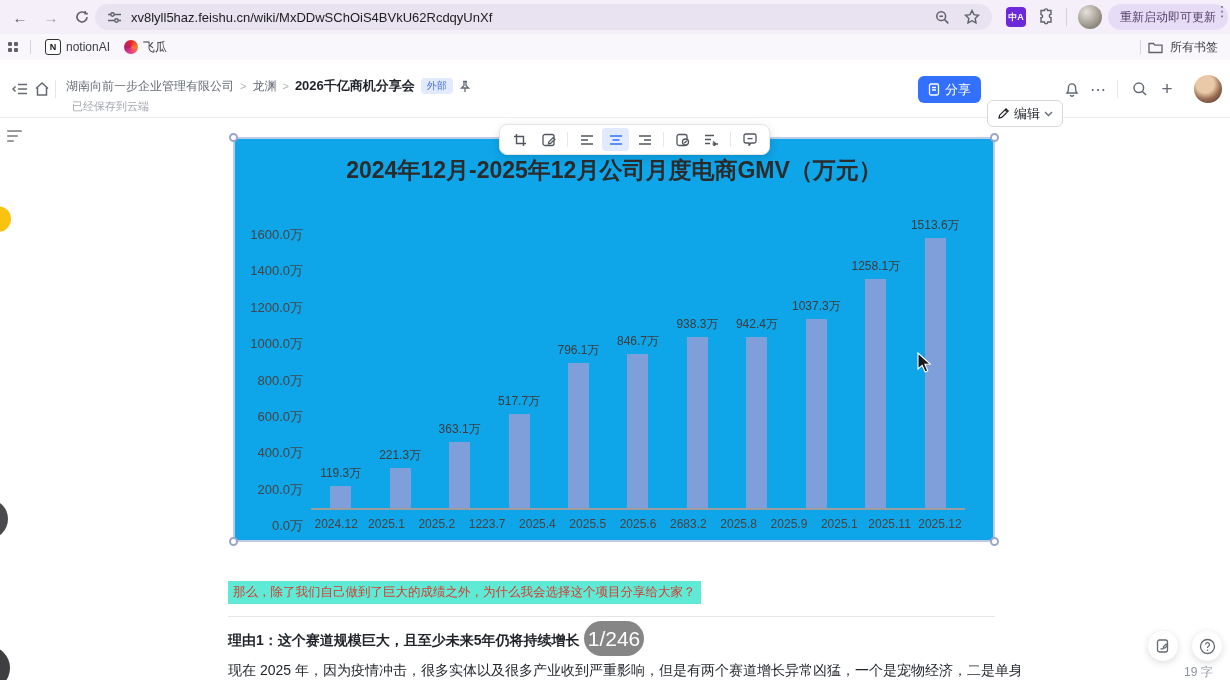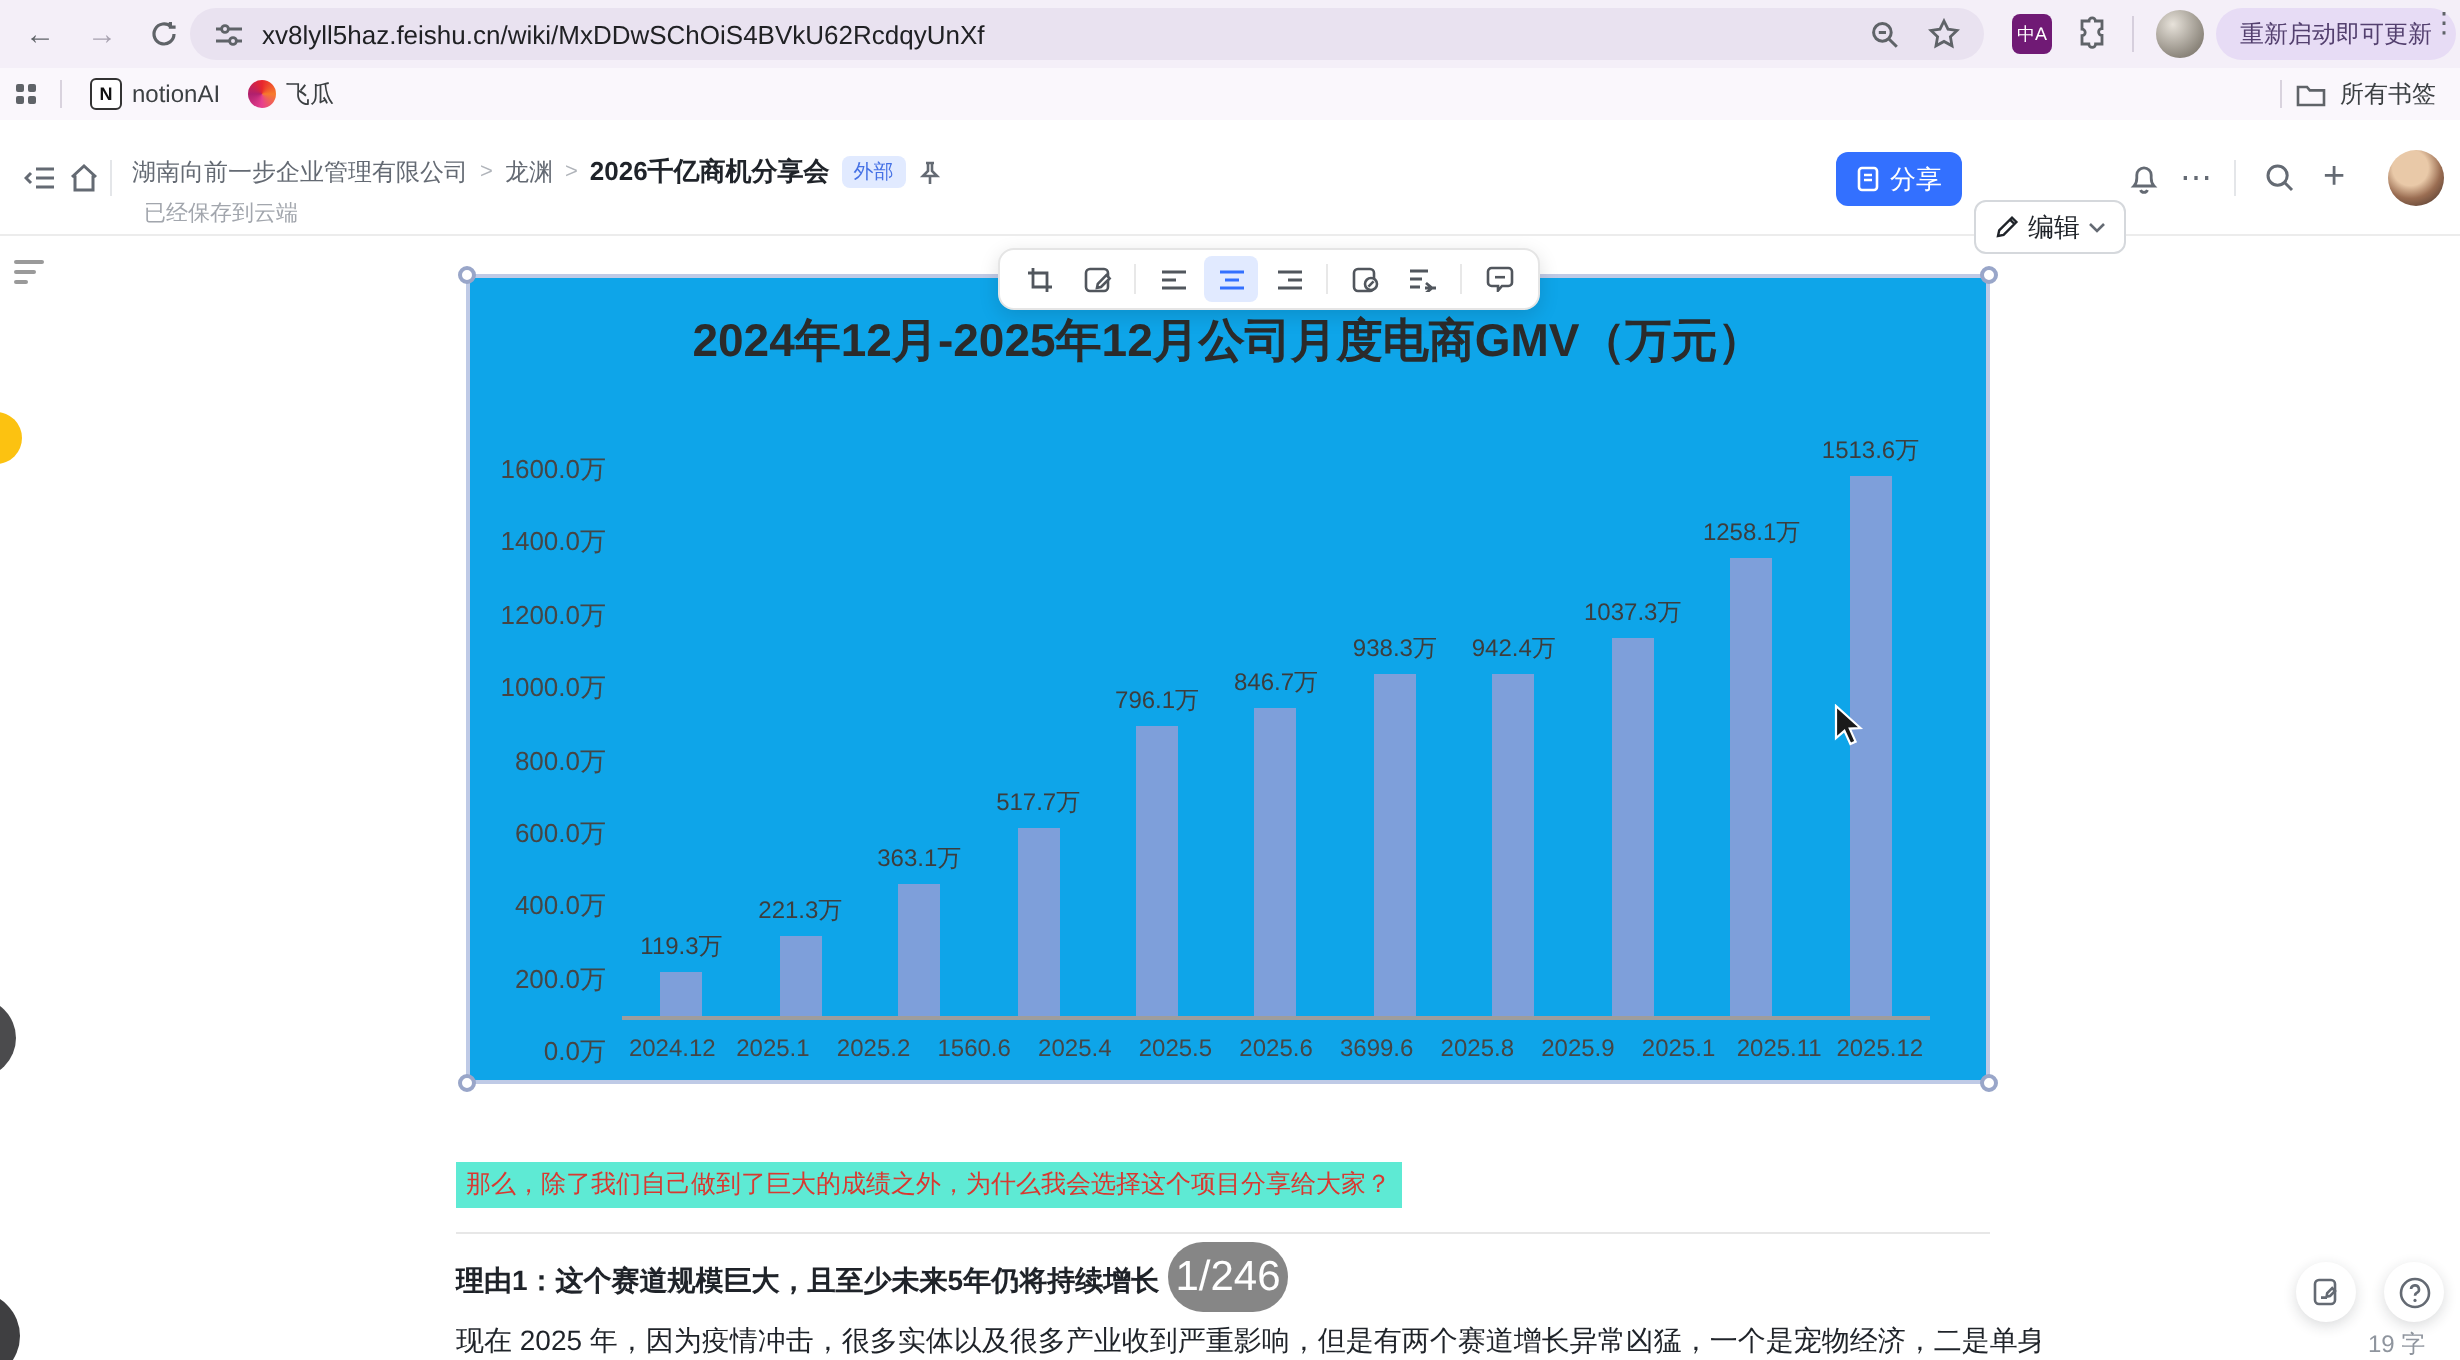--- a/index.html
+++ b/index.html
@@ -6,21 +6,21 @@
   body{width:1230px;height:680px;position:relative;overflow:hidden;background:#fff;
        font-family:"Liberation Sans",sans-serif;color:#1f2329;}
   svg{display:block;}
   
   .browser-bar{position:absolute;left:0;top:0;width:1230px;height:34px;background:#f4eff8;display:flex;align-items:center;}
   .nav-btn{width:22px;height:22px;display:flex;align-items:center;justify-content:center;font-size:15px;color:#5f6368;margin-left:9px;border-radius:50%;}
   .nav-btn.disabled{color:#a8a2b0;}
   .addr{position:absolute;left:95px;top:4px;width:897px;height:26px;border-radius:13px;background:#e9e2f0;display:flex;align-items:center;padding:0 12px;box-sizing:border-box;}
   .addr-url{font-size:13px;color:#202124;margin-left:9px;flex:1;white-space:nowrap;overflow:hidden;}
   .addr-icn{color:#5f6368;display:flex;align-items:center;margin-left:14px;}
-  .ext-red{position:absolute;left:1006px;top:7px;width:20px;height:20px;border-radius:4px;background:#701a75;color:#fff;font-size:9px;font-weight:normal;display:flex;align-items:center;justify-content:center;}
+  .ext-red{position:absolute;left:1006px;top:7px;width:20px;height:20px;border-radius:4px;background:#6d28d9;color:#fff;font-size:9px;font-weight:bold;display:flex;align-items:center;justify-content:center;}
   .puzzle{position:absolute;left:1038px;top:8px;color:#5f6368;}
   .chrome-div{position:absolute;left:1066px;top:8px;width:1px;height:18px;background:#d6cfdd;}
   .b-avatar{position:absolute;left:1078px;top:5px;width:24px;height:24px;border-radius:50%;background:radial-gradient(circle at 35% 30%,#e7e2da,#8f897f 70%,#6e685f);}
   .update-chip{position:absolute;left:1108px;top:4px;height:26px;border-radius:13px;background:#e7dcf5;color:#54406f;font-size:12px;display:flex;align-items:center;padding:0 12px;}
   .kebab{position:absolute;left:1215px;top:8px;font-size:14px;color:#5f6368;letter-spacing:0;line-height:6px;text-align:center;width:10px;}
   .bookmarks{position:absolute;left:0;top:34px;width:1230px;height:26px;background:#faf7fc;border-bottom:1px solid #e9e4ed;display:flex;align-items:center;font-size:12px;color:#3c4043;}
   .bm-item{display:flex;align-items:center;gap:5px;margin-left:14px;}
   .bm-div{width:1px;height:14px;background:#d9d3de;margin-left:12px;}
   .apps-grid{margin-left:8px;display:grid;grid-template-columns:4px 4px;grid-gap:2px;}
   .apps-grid i{width:4px;height:4px;background:#5f6368;border-radius:1px;}
@@ -301,25 +301,25 @@
       </div>
       <div class="bar-col">
         <div class="bar-label">1513.6万</div>
         <div class="bar" style="height: 275.3px; background: rgb(126, 159, 218);"></div>
       </div>
     </div>
   <div class="chart-xaxis">
       <div class="x-label">2024.12</div>
       <div class="x-label">2025.1</div>
       <div class="x-label">2025.2</div>
-      <div class="x-label">1560.6</div>
+      <div class="x-label">1223.7</div>
       <div class="x-label">2025.4</div>
       <div class="x-label">2025.5</div>
       <div class="x-label">2025.6</div>
-      <div class="x-label">3699.6</div>
+      <div class="x-label">2683.2</div>
       <div class="x-label">2025.8</div>
       <div class="x-label">2025.9</div>
       <div class="x-label">2025.1</div>
       <div class="x-label">2025.11</div>
       <div class="x-label">2025.12</div>
     </div>
 </div>
 <div class="handle" style="left:229px;top:133px;"></div>
 <div class="handle" style="left:990px;top:133px;"></div>
 <div class="handle" style="left:229px;top:537px;"></div>

